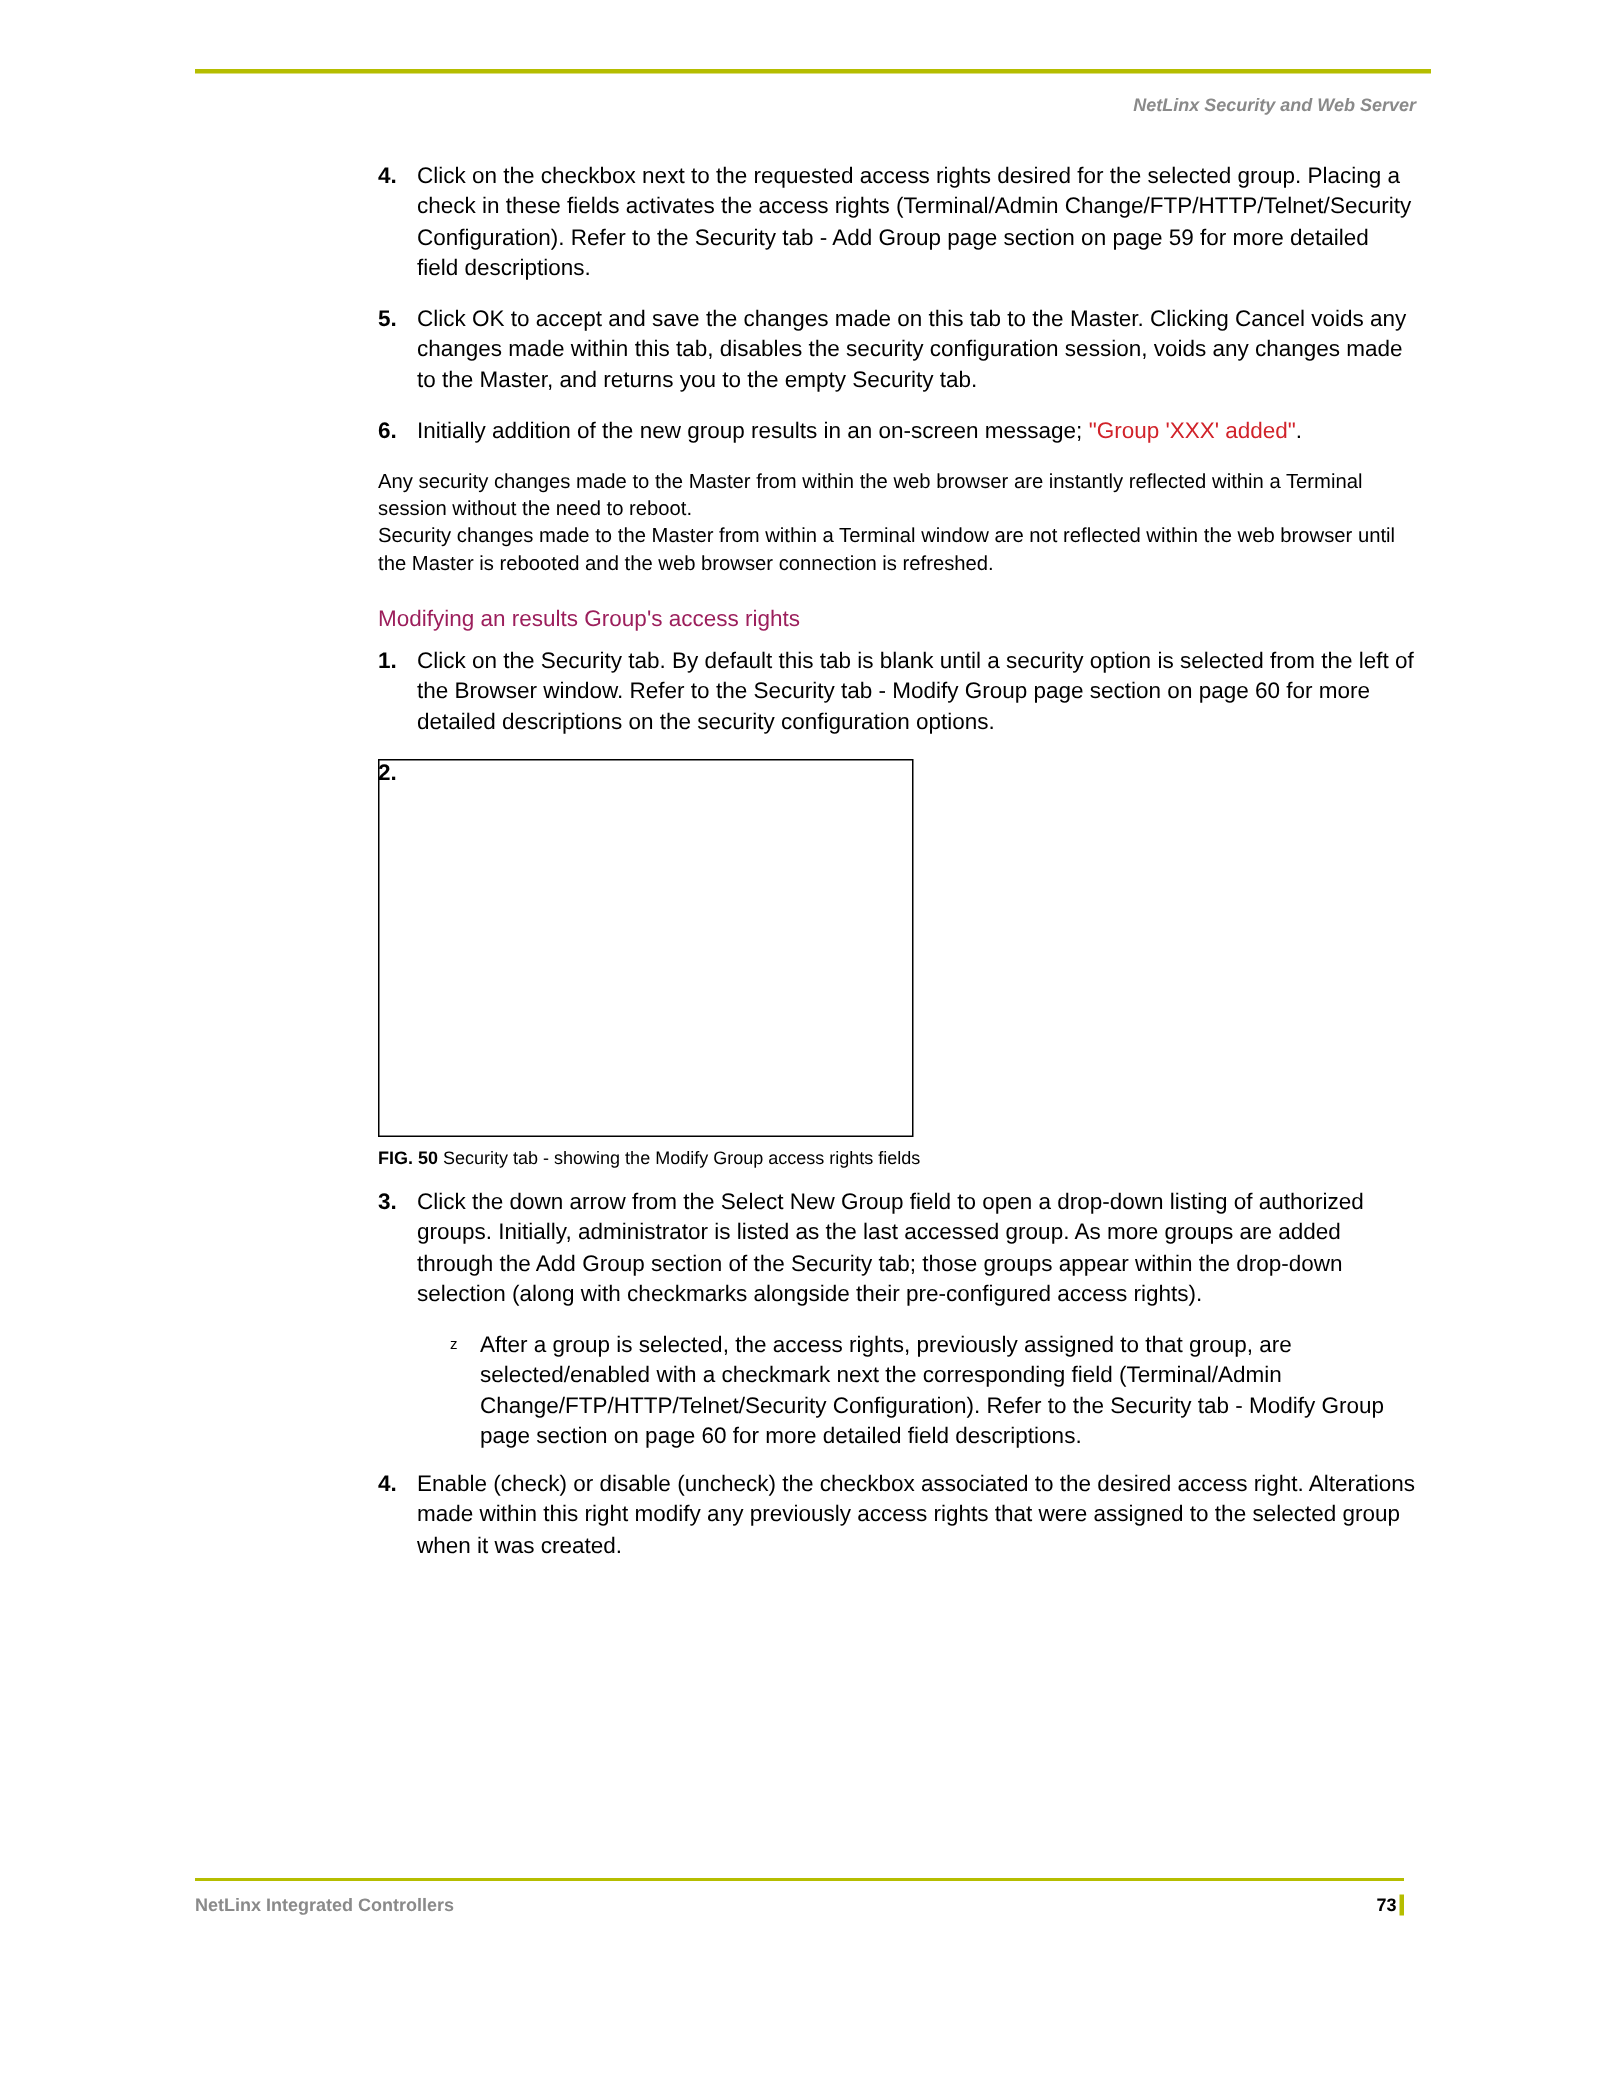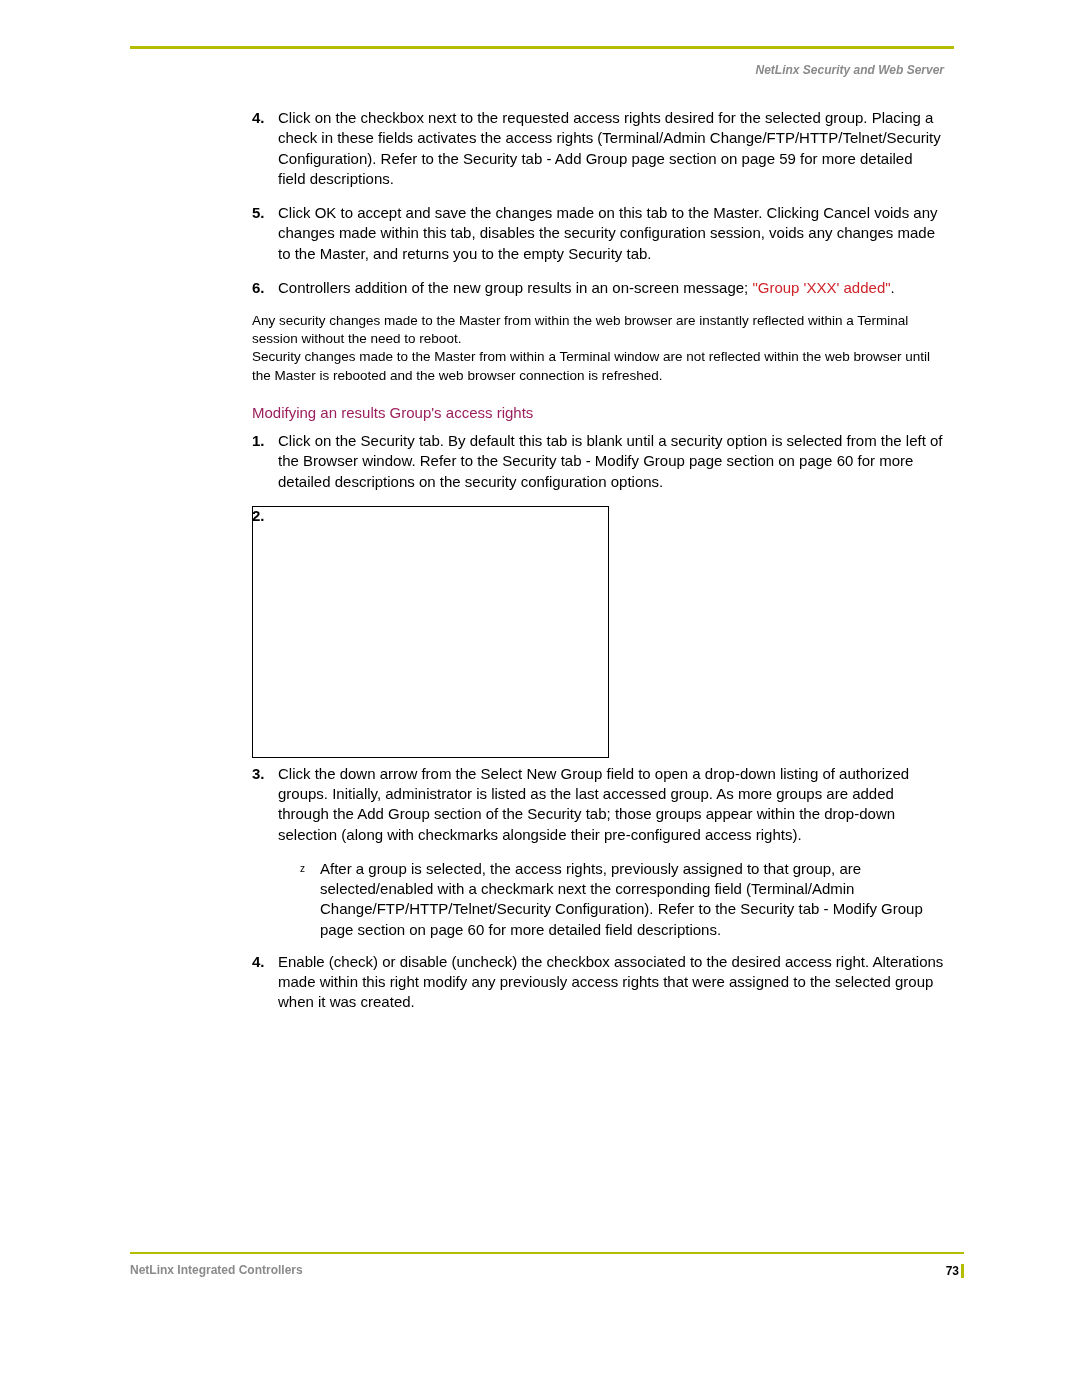--- a/index.html
+++ b/index.html
@@ -88,21 +88,21 @@
   }
   .sub-bullet .z {
     position: absolute;
     left: 0;
     top: 3px;
     font-size: 10px;
   }
   .footer {
     position: absolute;
     left: 130px;
-    right: 116px;
+    right: 144px;
     bottom: 50px;
   }
   .footer-rule {
     height: 2px;
     background: #b5bd00;
     margin-bottom: 6px;
   }
   .footer-row {
     display: flex;
     justify-content: space-between;
@@ -140,40 +140,45 @@
       <li>
         <span class="num">4.</span>
         <span>Click on the checkbox next to the requested access rights desired for the selected group. Placing a check in these fields activates the access rights (Terminal/Admin Change/FTP/HTTP/Telnet/Security Configuration). Refer to the Security tab - Add Group page section on page 59 for more detailed field descriptions.</span>
       </li>
       <li>
         <span class="num">5.</span>
         <span>Click OK to accept and save the changes made on this tab to the Master. Clicking Cancel voids any changes made within this tab, disables the security configuration session, voids any changes made to the Master, and returns you to the empty Security tab.</span>
       </li>
       <li>
         <span class="num">6.</span>
-        <span>Controllers addition of the new group results in an on-screen message; </span><span class="highlight-red">"Group 'XXX' added"</span><span>.</span>
+        <span>Initially addition of the new group results in an on-screen message; </span><span class="highlight-red">"Group 'XXX' added"</span><span>.</span>
       </li>
     </ol>
 
     <div class="note-block" style="white-space:pre-line;">Any security changes made to the Master from within the web browser are instantly reflected within a Terminal session without the need to reboot.
 Security changes made to the Master from within a Terminal window are not reflected within the web browser until the Master is rebooted and the web browser connection is refreshed.</div>
 
     <div class="section-heading">Modifying an results Group's access rights</div>
 
     <ol class="steps">
       <li>
         <span class="num">1.</span>
         <span>Click on the Security tab. By default this tab is blank until a security option is selected from the left of the Browser window. Refer to the Security tab - Modify Group page section on page 60 for more detailed descriptions on the security configuration options.</span>
       </li>
       <li>
         <span class="num">2.</span>
       </li>
     </ol>
 
     <div class="figure-box"></div>
+    <div class="figure-caption">
+      <b>FIG. 50</b>
+      <span> </span>
+      <span>Security tab - showing the Modify Group access rights fields</span>
+    </div>
 
     <ol class="steps">
       <li>
         <span class="num">3.</span>
         <span>Click the down arrow from the Select New Group field to open a drop-down listing of authorized groups. Initially, administrator is listed as the last accessed group. As more groups are added through the Add Group section of the Security tab; those groups appear within the drop-down selection (along with checkmarks alongside their pre-configured access rights).</span>
       </li>
     </ol>
 
     <div class="sub-bullet">
       <span class="z">z</span>

